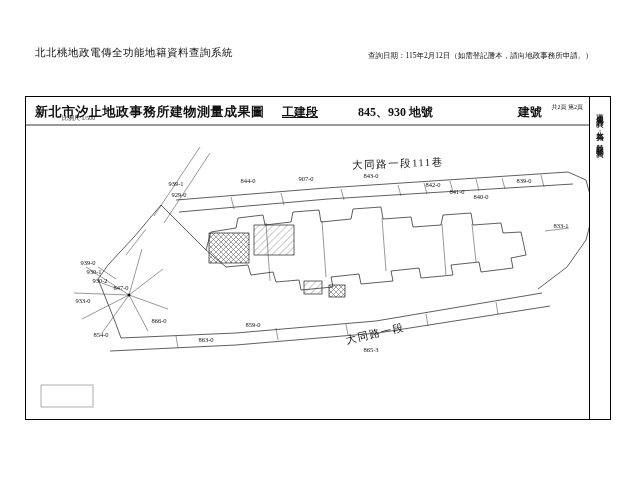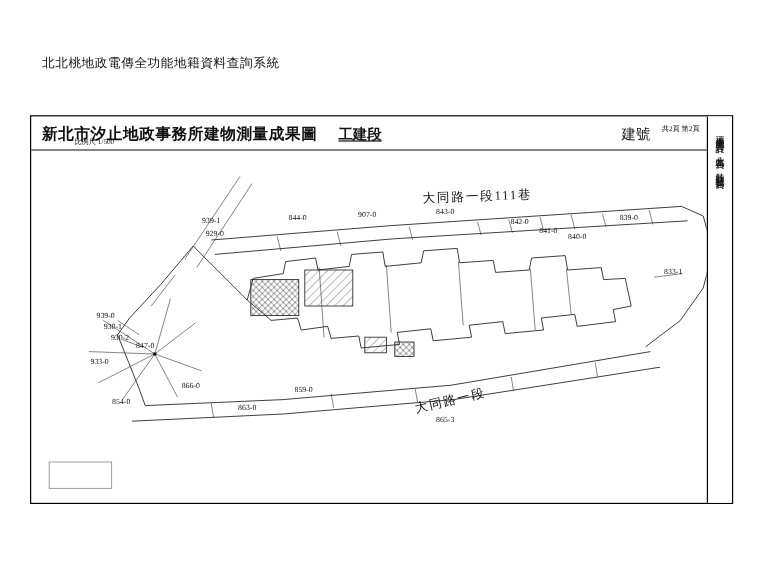--- a/index.html
+++ b/index.html
@@ -13,21 +13,21 @@
   .sys-title { position:absolute; left:35px; top:46px; font-size:10.5px; letter-spacing:0.5px; white-space:nowrap; }
   .sys-sub   { position:absolute; left:35px; top:63px; font-size:8px;   letter-spacing:0.2px; white-space:nowrap; }
   .qry-date  { position:absolute; left:368px; top:51px; font-size:7.5px; white-space:nowrap; }
 
   
   .doc-frame { position:absolute; left:25px; top:96px; width:586px; height:324px;
                border:1.6px solid #000; background:#fff; box-sizing:border-box; }
   .doc-title    { position:absolute; left:9px;  top:6px; font-size:13px; font-weight:bold; letter-spacing:0.5px; white-space:nowrap; }
   .doc-section  { position:absolute; left:256px; top:7px; font-size:12px; font-weight:bold; white-space:nowrap;text-decoration:underline; }
   .doc-parcel   { position:absolute; left:332px; top:7px; font-size:12px; font-weight:bold; white-space:nowrap; }
-  .doc-building { position:absolute; left:492px; top:7px; font-size:12px; font-weight:normal; white-space:nowrap;text-align:center; }
+  .doc-building { position:absolute; left:492px; top:7px; font-size:12px; font-weight:bold; white-space:nowrap;text-align:center; }
   .doc-pages    { position:absolute; right:27px; top:6px; font-size:6px; white-space:nowrap; }
   .doc-scale    { position:absolute; left:36px; top:17px; font-size:6px; white-space:nowrap; }
 
   .side-col  { position:absolute; top:0; right:0; width:21px; height:100%;
                border-left:1px solid #000; box-sizing:border-box; background:#fff; }
   .side-note { writing-mode:vertical-rl; text-orientation:upright;
                font-size:7.5px; line-height:11px; letter-spacing:1px;
                margin:10px auto 0 auto; height:290px; }
 
   .map-svg { position:absolute; left:0; top:0; width:563px; height:321px; }
@@ -36,20 +36,21 @@
   .street-label { font-family:"Liberation Serif","DejaVu Serif",serif; font-size:10.5px; fill:#111; text-anchor:middle; letter-spacing:1.5px; }
   .mline  { fill:none; stroke:#1a1a1a; stroke-width:0.7; }
   .mthin  { fill:none; stroke:#333; stroke-width:0.5; }
 </style>
 </head>
 <body>
 
 <div class="canvas">
 
   <div class="sys-title">北北桃地政電傳全功能地籍資料查詢系統</div>
+  <div class="qry-date">查詢日期：115年2月12日（如需登記謄本，請向地政事務所申請。）</div>
 
   <div class="doc-frame">
 
     <svg id="map-svg" class="map-svg" viewBox="0 0 563 321">
       <defs>
         <pattern id="hatchA" width="5" height="5" patternUnits="userSpaceOnUse" patternTransform="rotate(45)">
           <line x1="0" y1="0" x2="0" y2="5" stroke="#444" stroke-width="0.6"></line>
         </pattern>
         <pattern id="hatchB" width="5" height="5" patternUnits="userSpaceOnUse">
           <path d="M0,5 L5,0 M0,0 L5,5" stroke="#444" stroke-width="0.5"></path>
@@ -119,20 +120,21 @@
           <text x="180" y="245" class="parcel-label">863-0</text>
           <text x="227" y="230" class="parcel-label">859-0</text>
           <text x="345" y="255" class="parcel-label">865-3</text>
           <text x="372" y="70" class="street-label" transform="rotate(-2 372 70)">大同路一段111巷</text>
           <text x="350" y="240" class="street-label" transform="rotate(-13 350 240)">大同路一段</text>
         </g>
     </svg>
 
     <div class="doc-title">新北市汐止地政事務所建物測量成果圖</div>
     <div class="doc-section">工建段</div>
+    <div class="doc-parcel">845、930 地號</div>
     <div class="doc-building">建號</div>
     <div class="doc-pages">共2頁 第2頁</div>
     <div class="doc-scale">比例尺 1/500</div>
 
     <div class="side-col">
       <div class="side-note">本項成果圖共計二頁，此為第二頁，其餘記載於第一頁。</div>
     </div>
   </div>
 </div>
 

